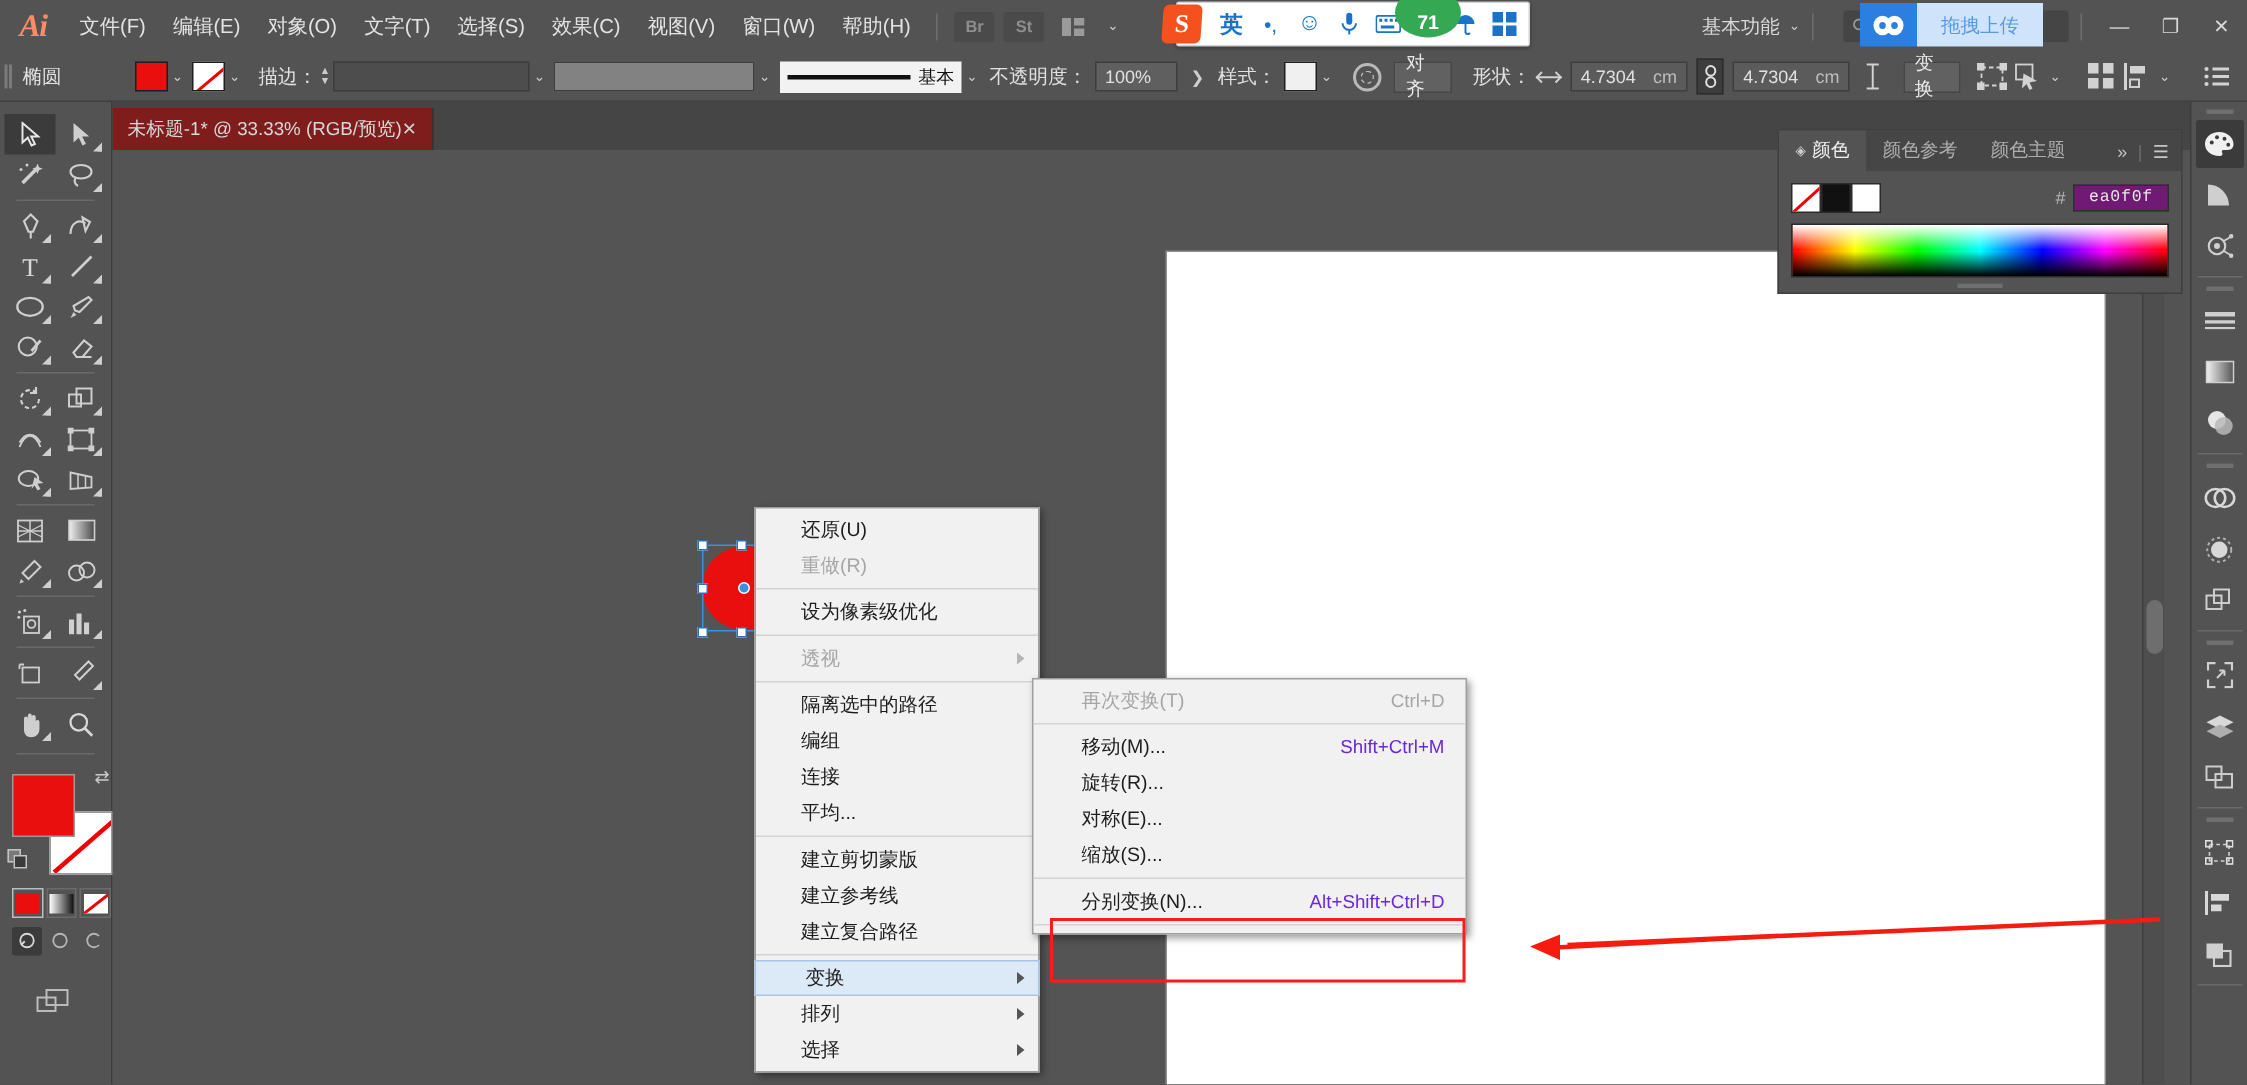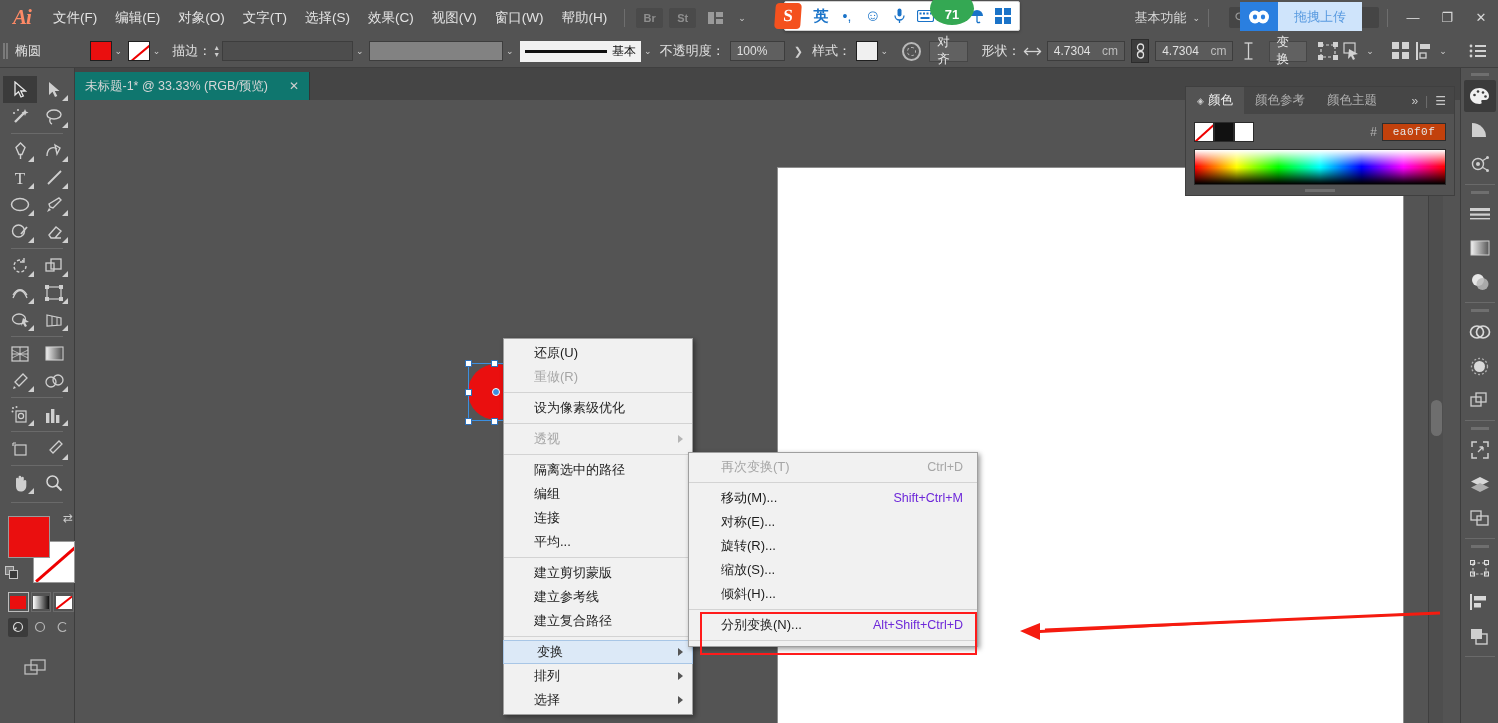--- a/index.html
+++ b/index.html
@@ -117,22 +117,22 @@
     height:21px;background:#616161;border:1px solid #464646;color:#eaeaea;font-size:12.5px;
     display:flex;align-items:center;padding:0 7px;
   }
 
   
   .tabbar{
     position:absolute;left:75px;top:68px;width:1423px;height:32px;background:#454545;
     display:flex;align-items:flex-end;
   }
   .doctab{
-    height:28px;background:#0f766e;border-right:1px solid #343434;
-    display:flex;align-items:center;padding:0 10px;gap:21px;
+    height:28px;background:#7f1d1d;border-right:1px solid #343434;
+    display:flex;align-items:center;padding:0 10px;gap:0;
     color:#d7d7d7;font-size:12.5px;white-space:nowrap;
   }
   .tab-close{color:#cfcfcf;font-size:12px;}
 
   
   .lefttool{
     position:absolute;left:0;top:68px;width:75px;height:655px;background:#535353;
     border-right:1px solid #3d3d3d;padding-top:8px;
   }
   .tool-grid{display:grid;grid-template-columns:34px 34px;padding-left:3px;}
@@ -207,21 +207,21 @@
   .cp-row{display:flex;align-items:center;height:22px;}
   .cp-swatches{display:flex;}
   .cs{width:20px;height:20px;border:1px solid #2b2b2b;}
   .cs.none{background:#fff;position:relative;overflow:hidden;}
   .cs.none::after{content:"";position:absolute;left:-3px;top:8px;width:28px;height:2px;background:#e00;transform:rotate(-42deg);}
   .cs.black{background:#111;}
   .cs.white{background:#fff;}
   .cp-hexwrap{margin-left:auto;display:flex;align-items:center;gap:5px;}
   .cp-hash{color:#b5b5b5;font-size:12px;}
   .hexfield{
-    width:64px;height:18px;background:#c2410c;border:1px solid #2e2e2e;color:#e6e6e6;
+    width:64px;height:18px;background:#701a75;border:1px solid #2e2e2e;color:#e6e6e6;
     font-family:"Liberation Mono","DejaVu Sans Mono",monospace;font-size:11px;
     display:flex;align-items:center;justify-content:center;letter-spacing:.5px;
   }
   .spectrum{
     margin-top:6px;height:36px;border:1px solid #2b2b2b;
     background:
       linear-gradient(to bottom, rgba(255,255,255,1) 0%, rgba(255,255,255,0) 48%, rgba(0,0,0,0) 52%, rgba(0,0,0,1) 100%),
       linear-gradient(to right,#ff0000,#ffff00,#00ff00,#00ffff,#0000ff,#ff00ff,#ff0000);
   }
   .cp-grip{position:absolute;left:0;right:0;bottom:1px;height:7px;display:flex;align-items:center;justify-content:center;}
@@ -1019,30 +1019,27 @@
     <div class="sub-item disabled">
       <span>再次变换(T)</span>
       <span class="sub-key">Ctrl+D</span>
     </div>
     <div class="sub-sep"></div>
     <div class="sub-item">
       <span>移动(M)...</span>
       <span class="sub-key">Shift+Ctrl+M</span>
     </div>
     <div class="sub-item">
+      <span>旋转(R)...</span>
+    </div>
+    <div class="sub-item">
       <span>对称(E)...</span>
-    </div>
-    <div class="sub-item">
-      <span>旋转(R)...</span>
     </div>
     <div class="sub-item">
       <span>缩放(S)...</span>
-    </div>
-    <div class="sub-item">
-      <span>倾斜(H)...</span>
     </div>
     <div class="sub-sep"></div>
     <div class="sub-item">
       <span>分别变换(N)...</span>
       <span class="sub-key">Alt+Shift+Ctrl+D</span>
     </div>
     <div class="sub-sep"></div>
   </div>
 
   <div class="redbox"></div>

